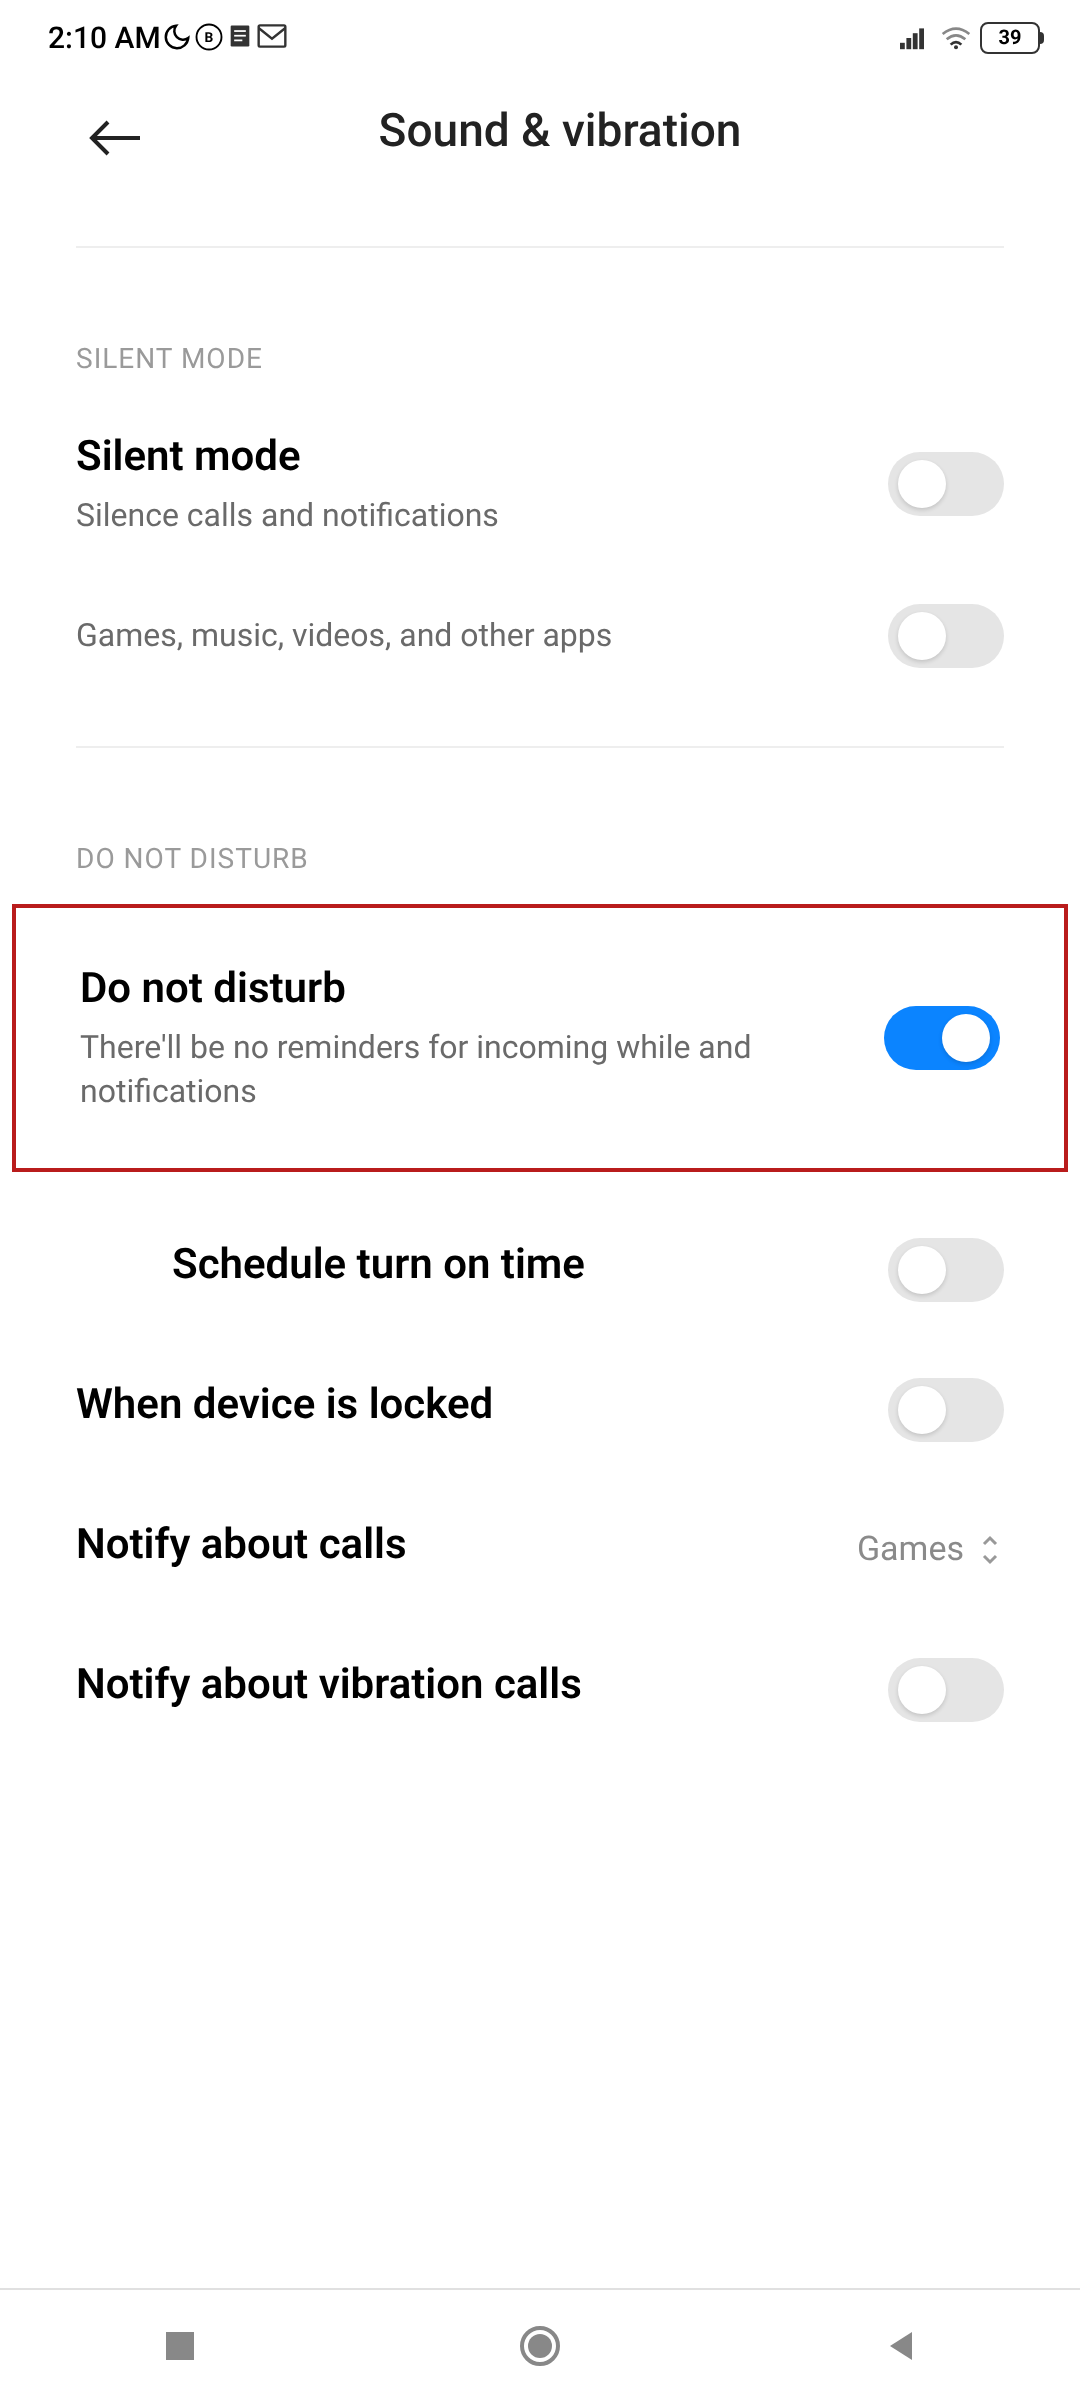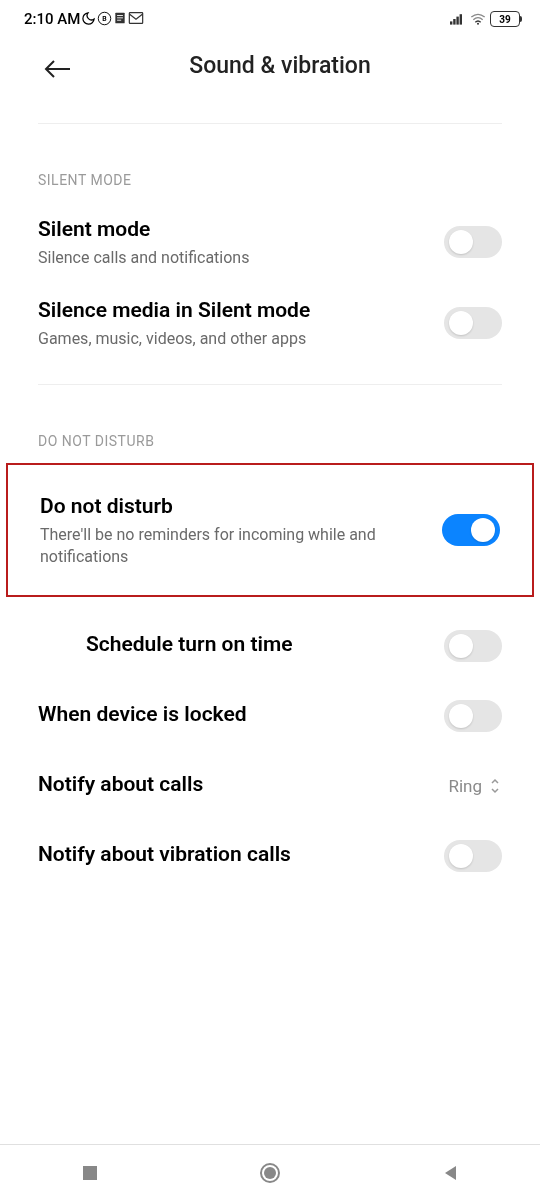--- a/index.html
+++ b/index.html
@@ -257,21 +257,20 @@
   <div class="row">
     <div class="row-text">
       <div class="row-title">Silent mode</div>
       <div class="row-subtitle">Silence calls and notifications</div>
     </div>
     <div class="toggle"></div>
   </div>
 
   <div class="row">
     <div class="row-text">
-      <div class="row-title">Silence media in Silent mode</div>
       <div class="row-subtitle">Games, music, videos, and other apps</div>
     </div>
     <div class="toggle"></div>
   </div>
 
   <div class="divider"></div>
 
   <div class="section-header">DO NOT DISTURB</div>
 
   <div class="row highlighted" style="padding-top:28px;padding-bottom:28px;">
@@ -293,21 +292,21 @@
     <div class="row-text">
       <div class="row-title">When device is locked</div>
     </div>
     <div class="toggle"></div>
   </div>
 
   <div class="row">
     <div class="row-text">
       <div class="row-title">Notify about calls</div>
     </div>
-    <span class="row-value">Ring</span>
+    <span class="row-value">Games</span>
     <span class="select-chevrons">
       <svg width="12" height="18" viewBox="0 0 12 18" fill="none" stroke="#999" stroke-width="1.5">
           <polyline points="3,6 6,3 9,6"></polyline>
           <polyline points="3,12 6,15 9,12"></polyline>
         </svg>
     </span>
   </div>
 
   <div class="row">
     <div class="row-text">

